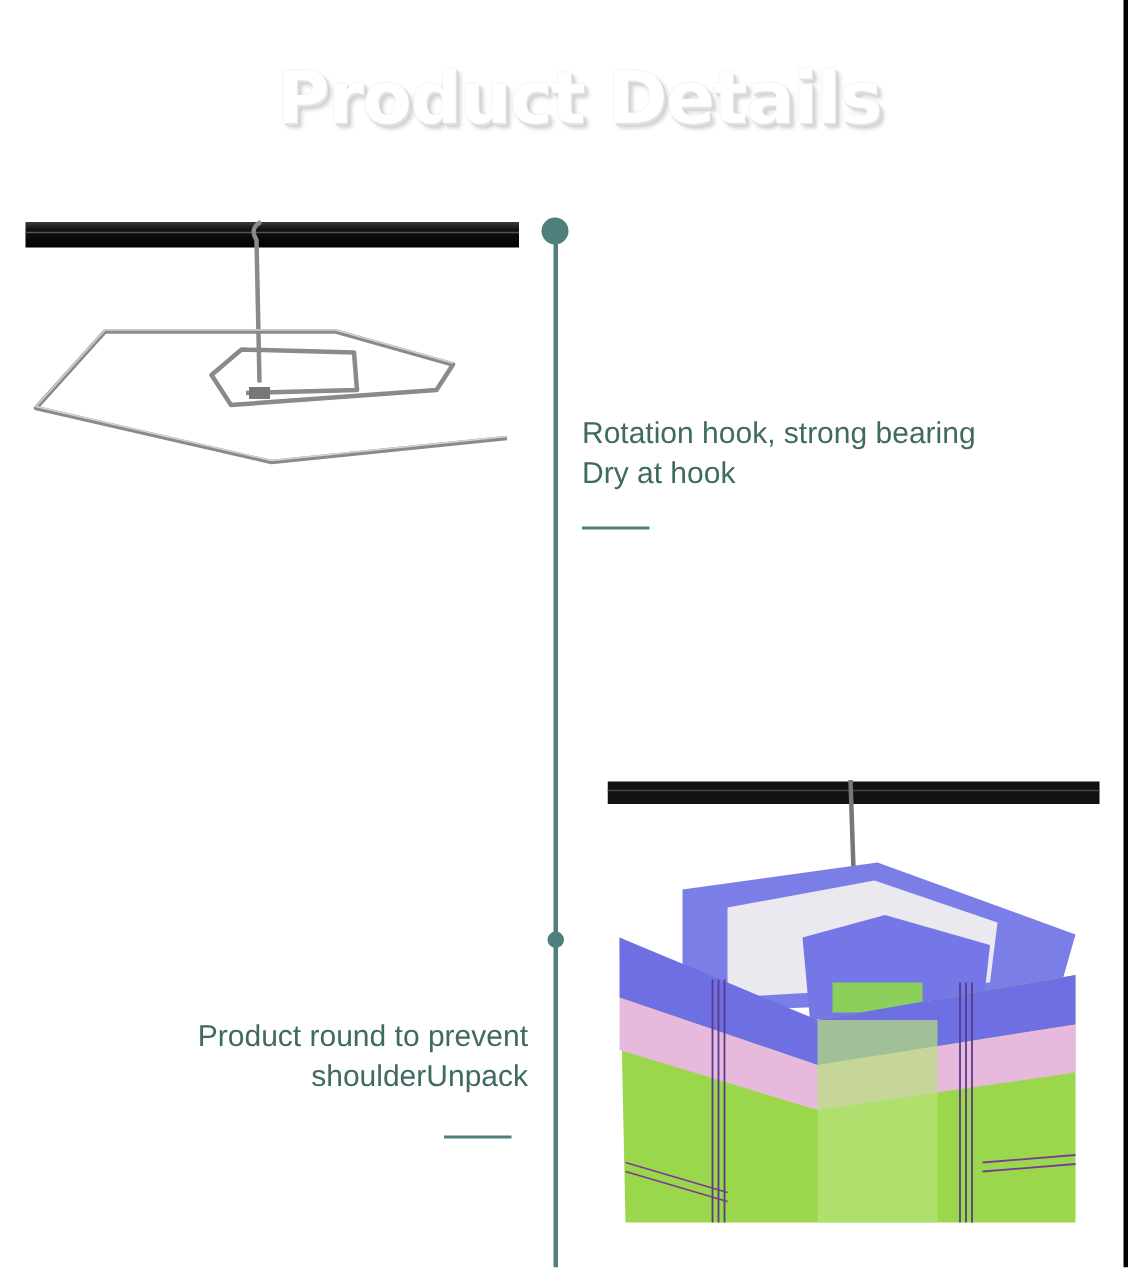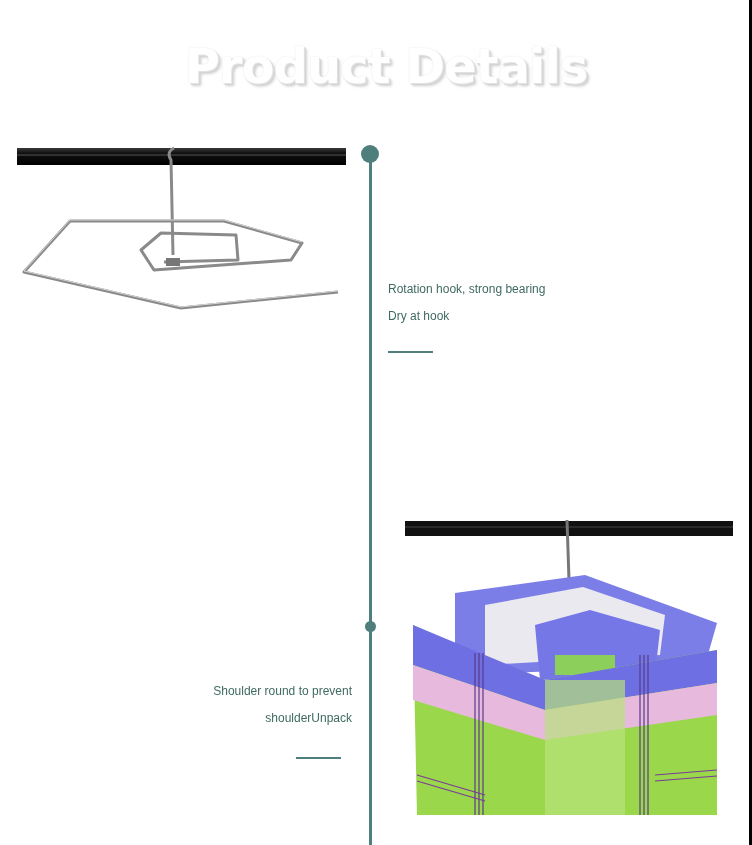--- a/index.html
+++ b/index.html
@@ -7,21 +7,21 @@
   .title {
     position: absolute; left: 0; width: 772px; top: 38px; text-align: center;
     font-family: "DejaVu Sans", sans-serif; font-weight: bold; font-size: 48px; letter-spacing: -1px;
     color: #ffffff;
     text-shadow: 1px 1px 0 #e2e2e2, 2px 2px 1px #d4d4d4, 3px 3px 3px #cfcfcf, 0 0 2px #e6e6e6;
   }
   .right-edge { position: absolute; right: 0; top: 0; width: 3px; height: 845px; background: #000; }
   .timeline { position: absolute; left: 369px; top: 154px; width: 3px; height: 691px; }
   .dot-lg { position: absolute; left: 361px; top: 145px; width: 18px; height: 18px; border-radius: 50%; }
   .dot-sm { position: absolute; left: 365px; top: 621px; width: 11px; height: 11px; border-radius: 50%; }
-  .feat { position: absolute; font-family: "Liberation Sans", sans-serif; font-size: 12px; line-height: 27px; }
+  .feat { position: absolute; font-family: "Liberation Sans", sans-serif; font-size: 20px; line-height: 27px; }
   .feat1 { left: 388px; top: 276px; }
   .feat2 { left: 90px; width: 262px; top: 678px; text-align: right; }
   .rule { position: absolute; height: 2px; width: 45px; }
   .rule1 { left: 388px; top: 351px; }
   .rule2 { left: 296px; top: 757px; }
   .photo { position: absolute; }
   .photo1 { left: 16px; top: 140px; width: 330px; height: 180px; }
   .photo2 { left: 405px; top: 515px; width: 330px; height: 302px; }
 </style>
 </head>
@@ -87,16 +87,16 @@
   </g>
 </svg>
 
 <div class="feat feat1" style="color:#3f6a62">
   <div>Rotation hook, strong bearing</div>
   <div>Dry at hook</div>
 </div>
 <div class="rule rule1" style="background:#4f7f7c"></div>
 
 <div class="feat feat2" style="color:#3f6a62">
-  <div>Shoulder round to prevent</div>
+  <div>Product round to prevent</div>
   <div>shoulderUnpack</div>
 </div>
 <div class="rule rule2" style="background:#4f7f7c"></div>
 
 </body></html>

